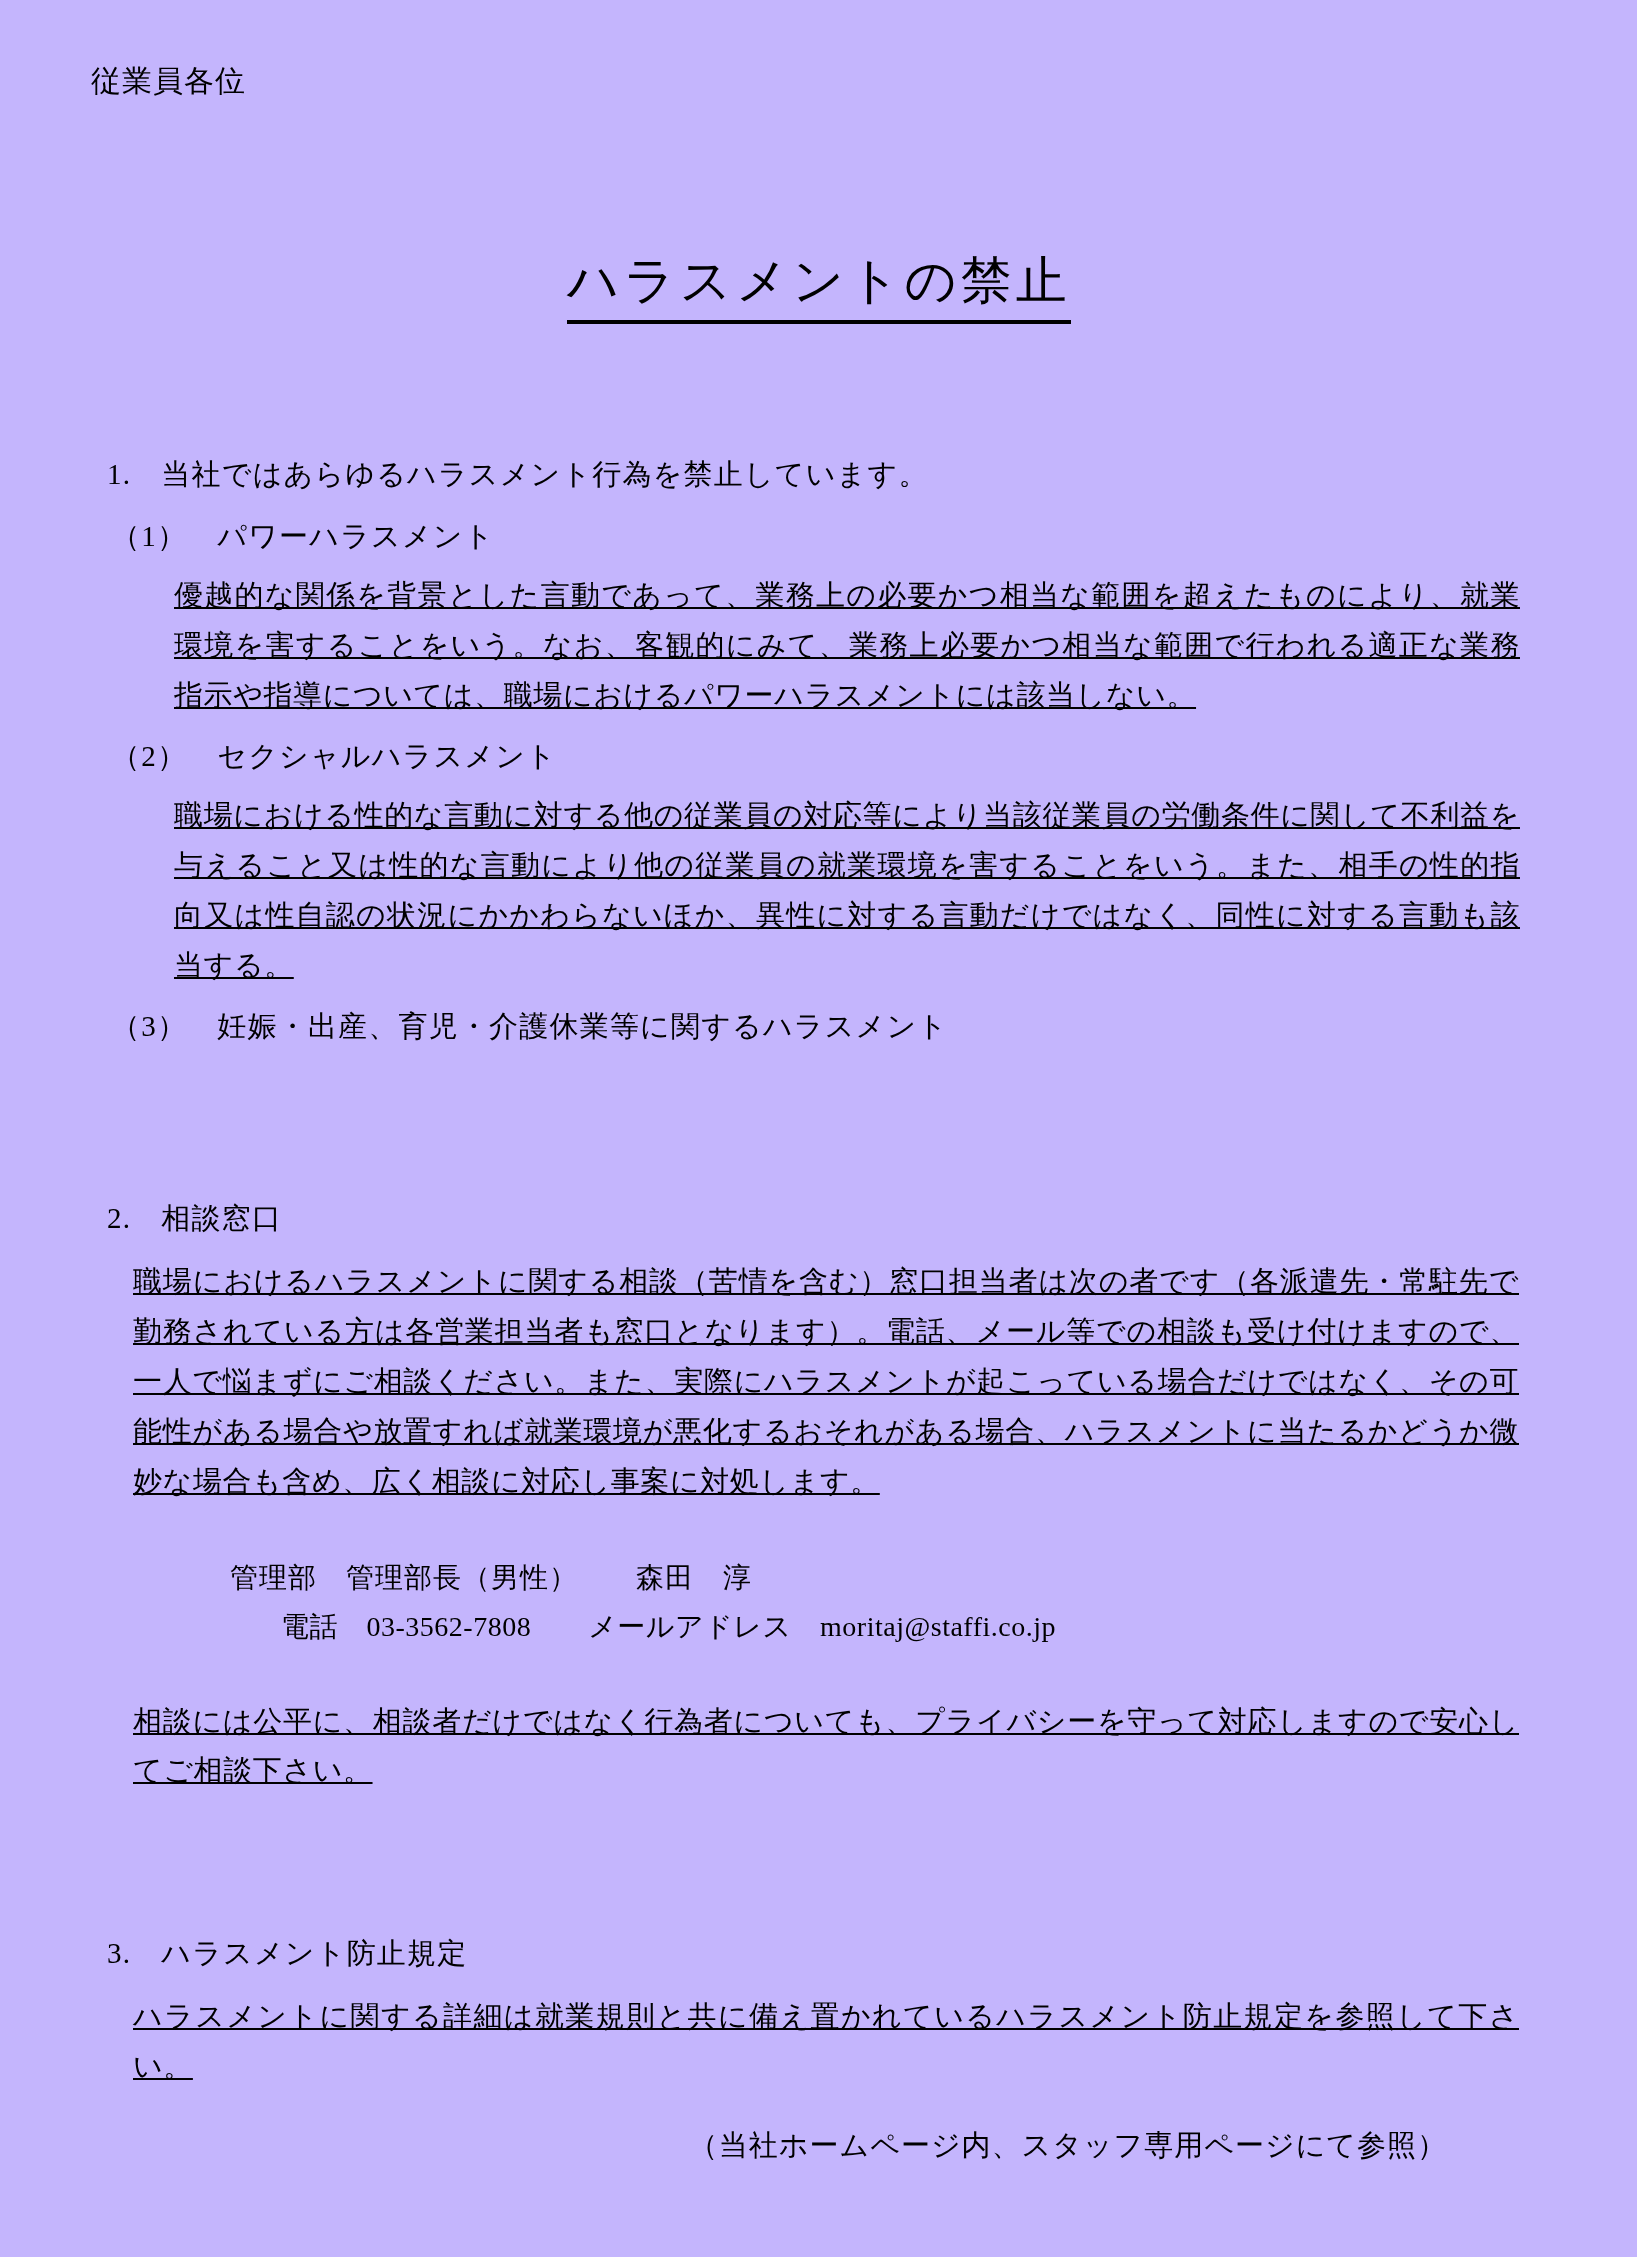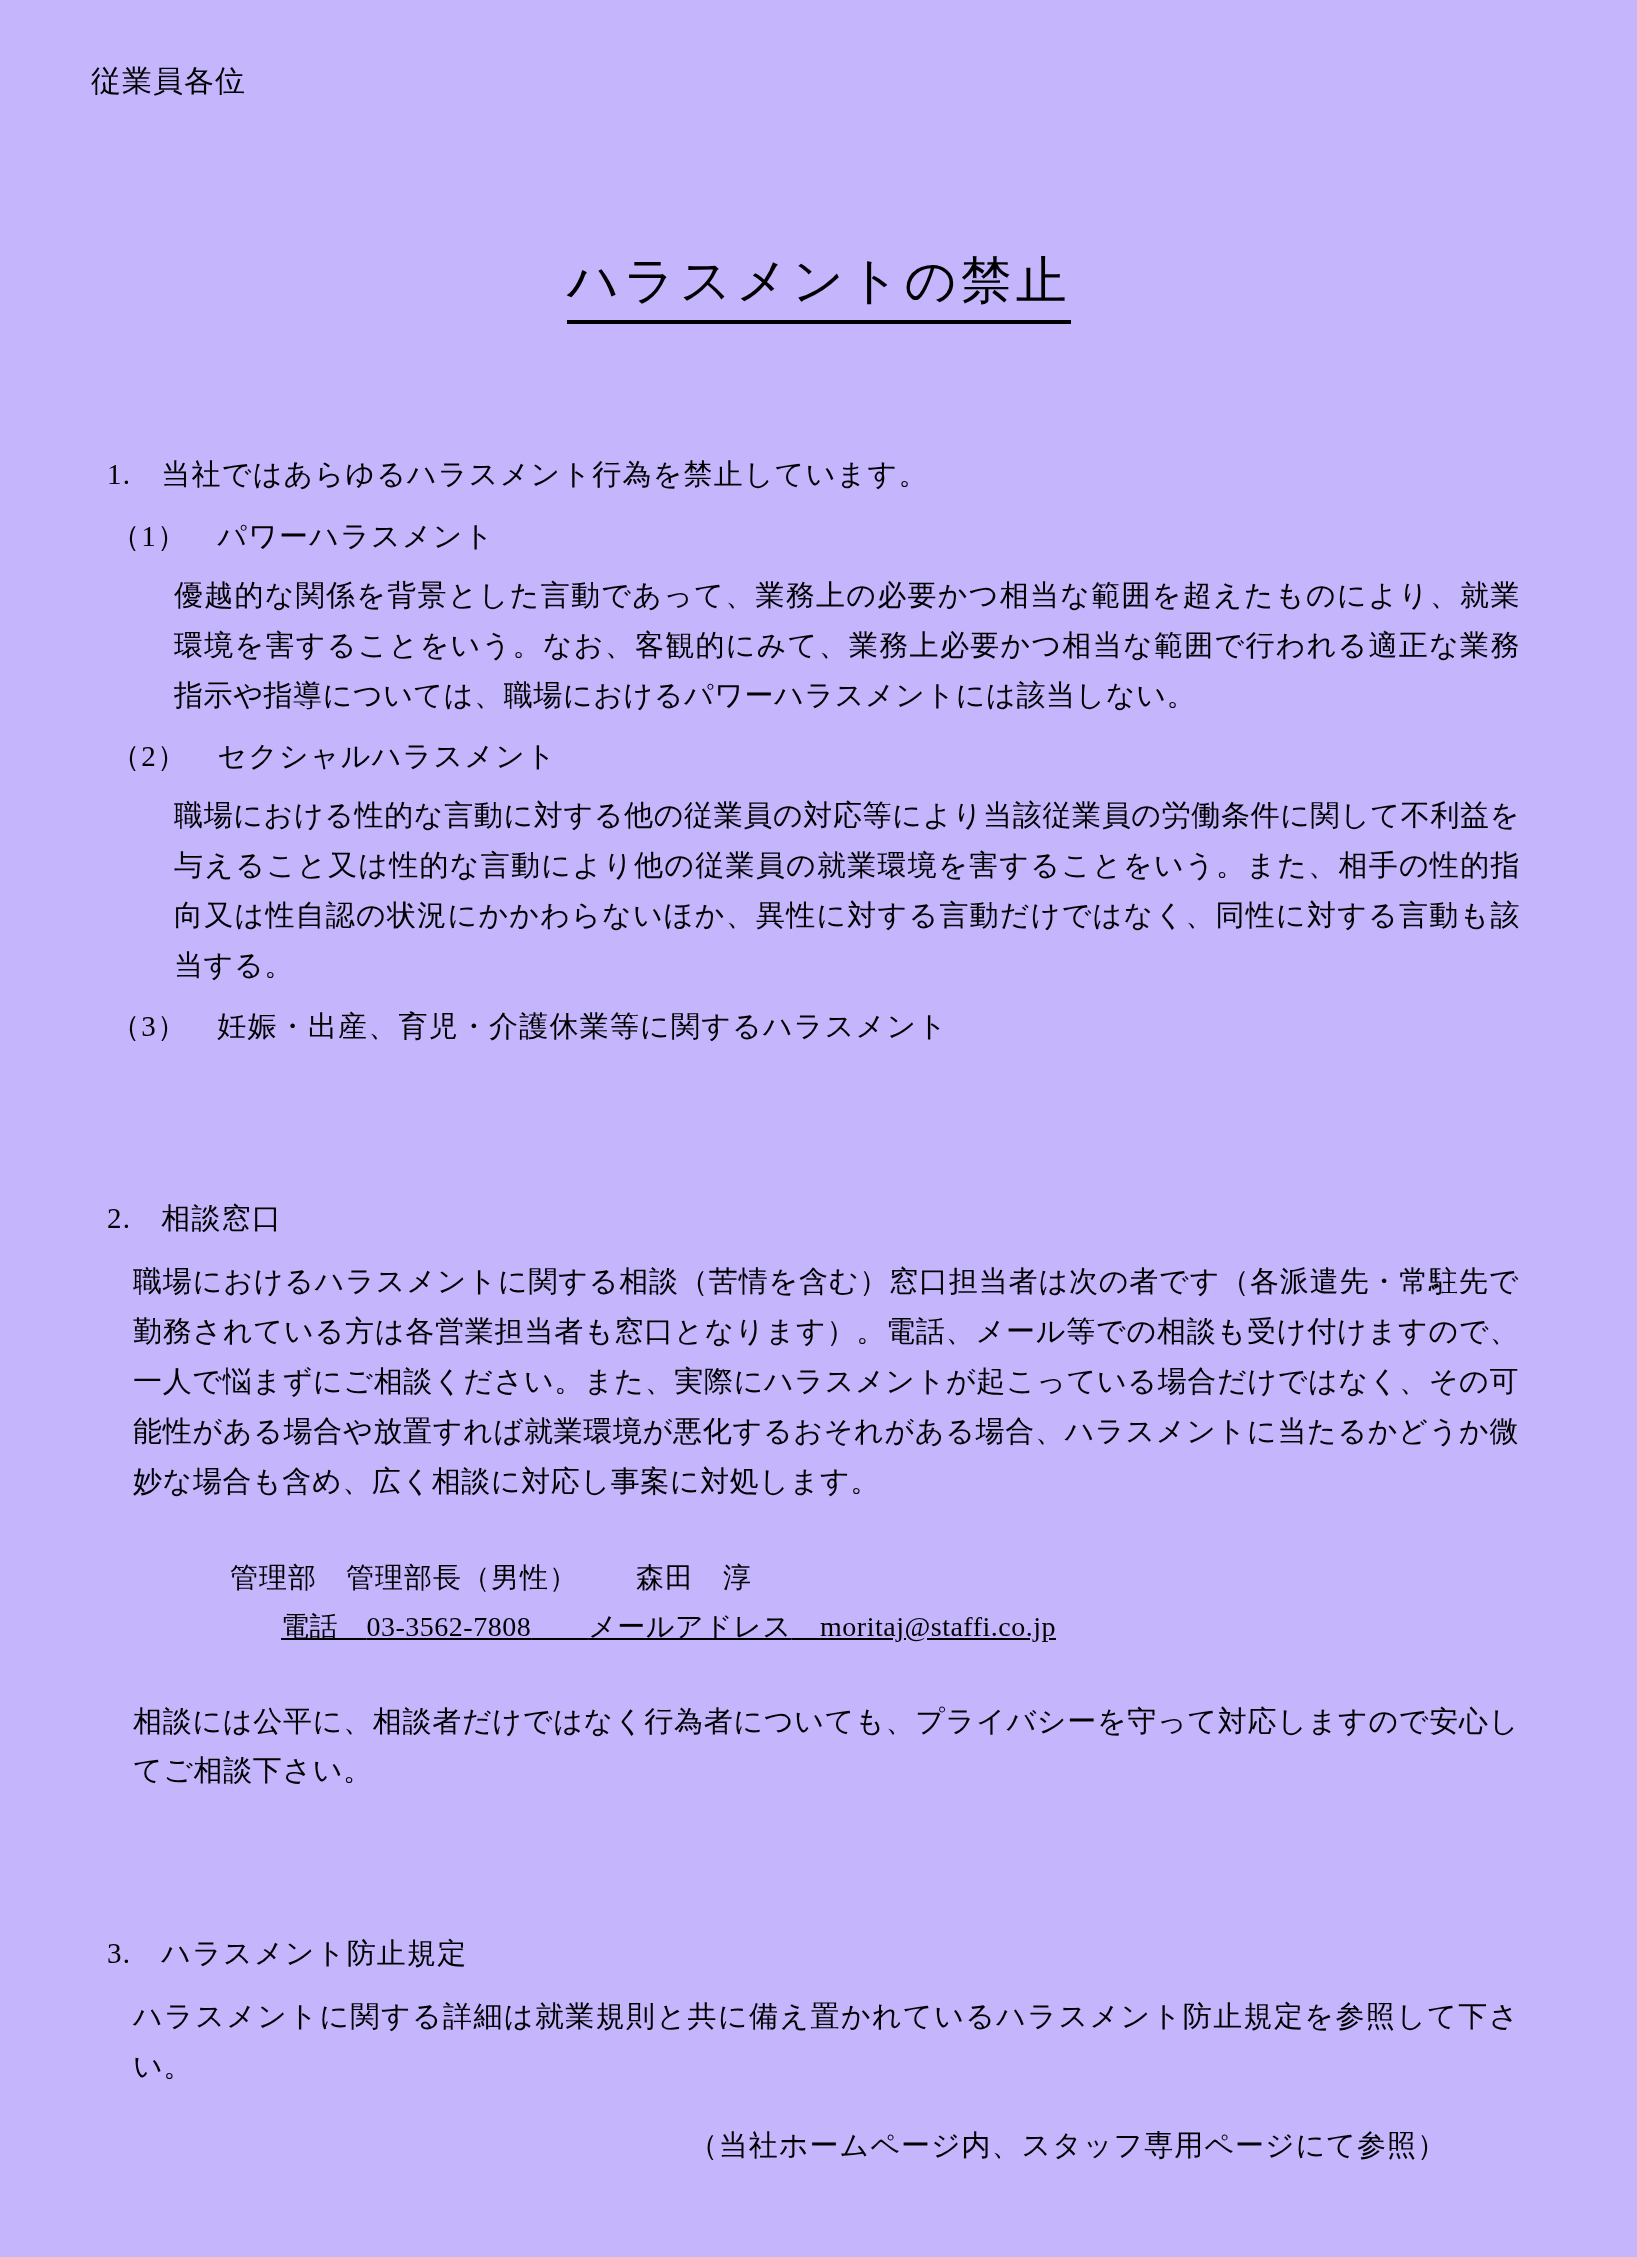--- a/index.html
+++ b/index.html
@@ -63,40 +63,40 @@
     padding-left: 8px;
     white-space: nowrap;
   }
   .para {
     font-size: 29px;
     letter-spacing: 0.6px;
     line-height: 1.72;
     margin: 0;
     text-align: justify;
     text-justify: inter-character;
+    text-decoration: underline;
   }
   .indent-2 { padding-left: 83px; width: 1346px; }
   .indent-1 { padding-left: 42px; width: 1386px; }
   .gap-md { height: 46px; }
   .gap-xl { height: 119px; }
 
   .contacts {
     padding-left: 139px;
     font-size: 28px;
     line-height: 1.75;
   }
   .contact-name {
     white-space: pre;
     letter-spacing: 1px;
   }
   .contact-line {
     white-space: pre;
     padding-left: 51px;
     letter-spacing: 0.5px;
-    text-decoration: underline;
   }
   .mail-plain {
     font-family: "Liberation Serif", serif;
   }
   .mail-link {
     color: #1155cc;
     text-decoration: underline;
     text-decoration-color: #1155cc;
     font-family: "Liberation Serif", serif;
   }

